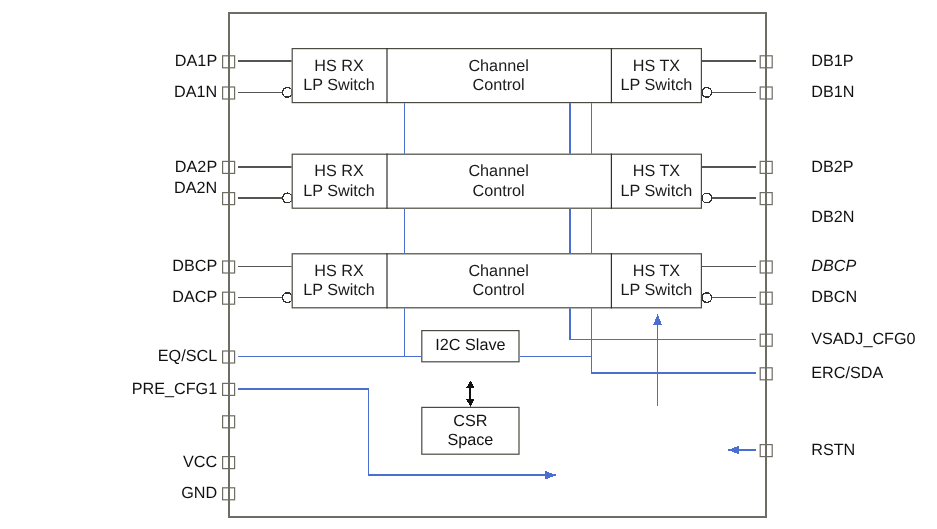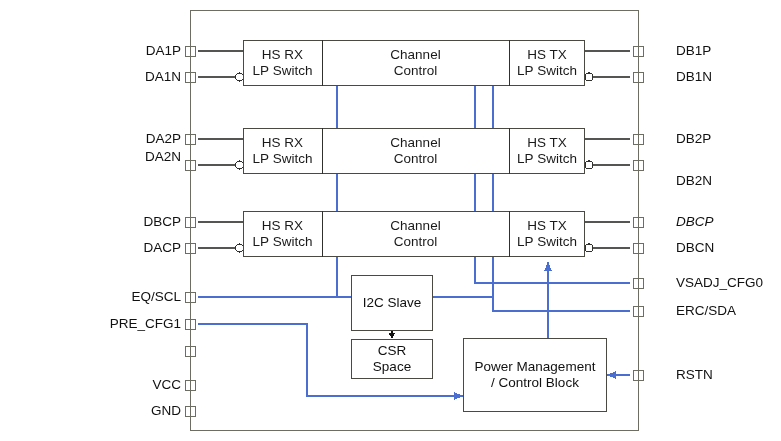--- a/index.html
+++ b/index.html
@@ -129,33 +129,29 @@
   </div>
   <div style="position:absolute;left:322px;top:211px;width:187px;height:46px;display:flex;flex-direction:column;align-items:center;justify-content:center;font-size:13.5px;line-height:1.22;">
     <span>Channel</span>
     <span>Control</span>
   </div>
   <div style="position:absolute;left:509px;top:211px;width:76px;height:46px;display:flex;flex-direction:column;align-items:center;justify-content:center;font-size:13.5px;line-height:1.22;">
     <span>HS TX</span>
     <span>LP Switch</span>
   </div>
 
-  <div class="blk" style="left:351px;top:275px;width:82px;height:56px;">
+  <div class="blk" style="left:351px;top:275px;width:82px;height:27px;">
     <span>I2C Slave</span>
   </div>
 
   <div class="blk" style="left:351px;top:339px;width:82px;height:40px;text-align:right;">
     <span>CSR</span>
     <span>Space</span>
   </div>
 
-  <div class="blk" style="left:463px;top:338px;width:144px;height:74px;">
-    <span>Power Management</span>
-    <span>/ Control Block</span>
-  </div>
 
   <div id="pins">
       <div class="chip" style="left: 184.5px; top: 45.5px; width: 11px; height: 11px;"></div>
       <div class="lbl r" style="right: 600px; top: 44px;">DA1P</div>
       <div class="chip" style="left: 184.5px; top: 71.5px; width: 11px; height: 11px;"></div>
       <div class="lbl r" style="right: 600px; top: 70px;">DA1N</div>
       <div class="chip" style="left: 184.5px; top: 133.5px; width: 11px; height: 11px;"></div>
       <div class="lbl r" style="right: 600px; top: 132px;">DA2P</div>
       <div class="chip" style="left: 184.5px; top: 159.5px; width: 11px; height: 11px;"></div>
       <div class="lbl r" style="right: 600px; top: 150px;">DA2N</div>

